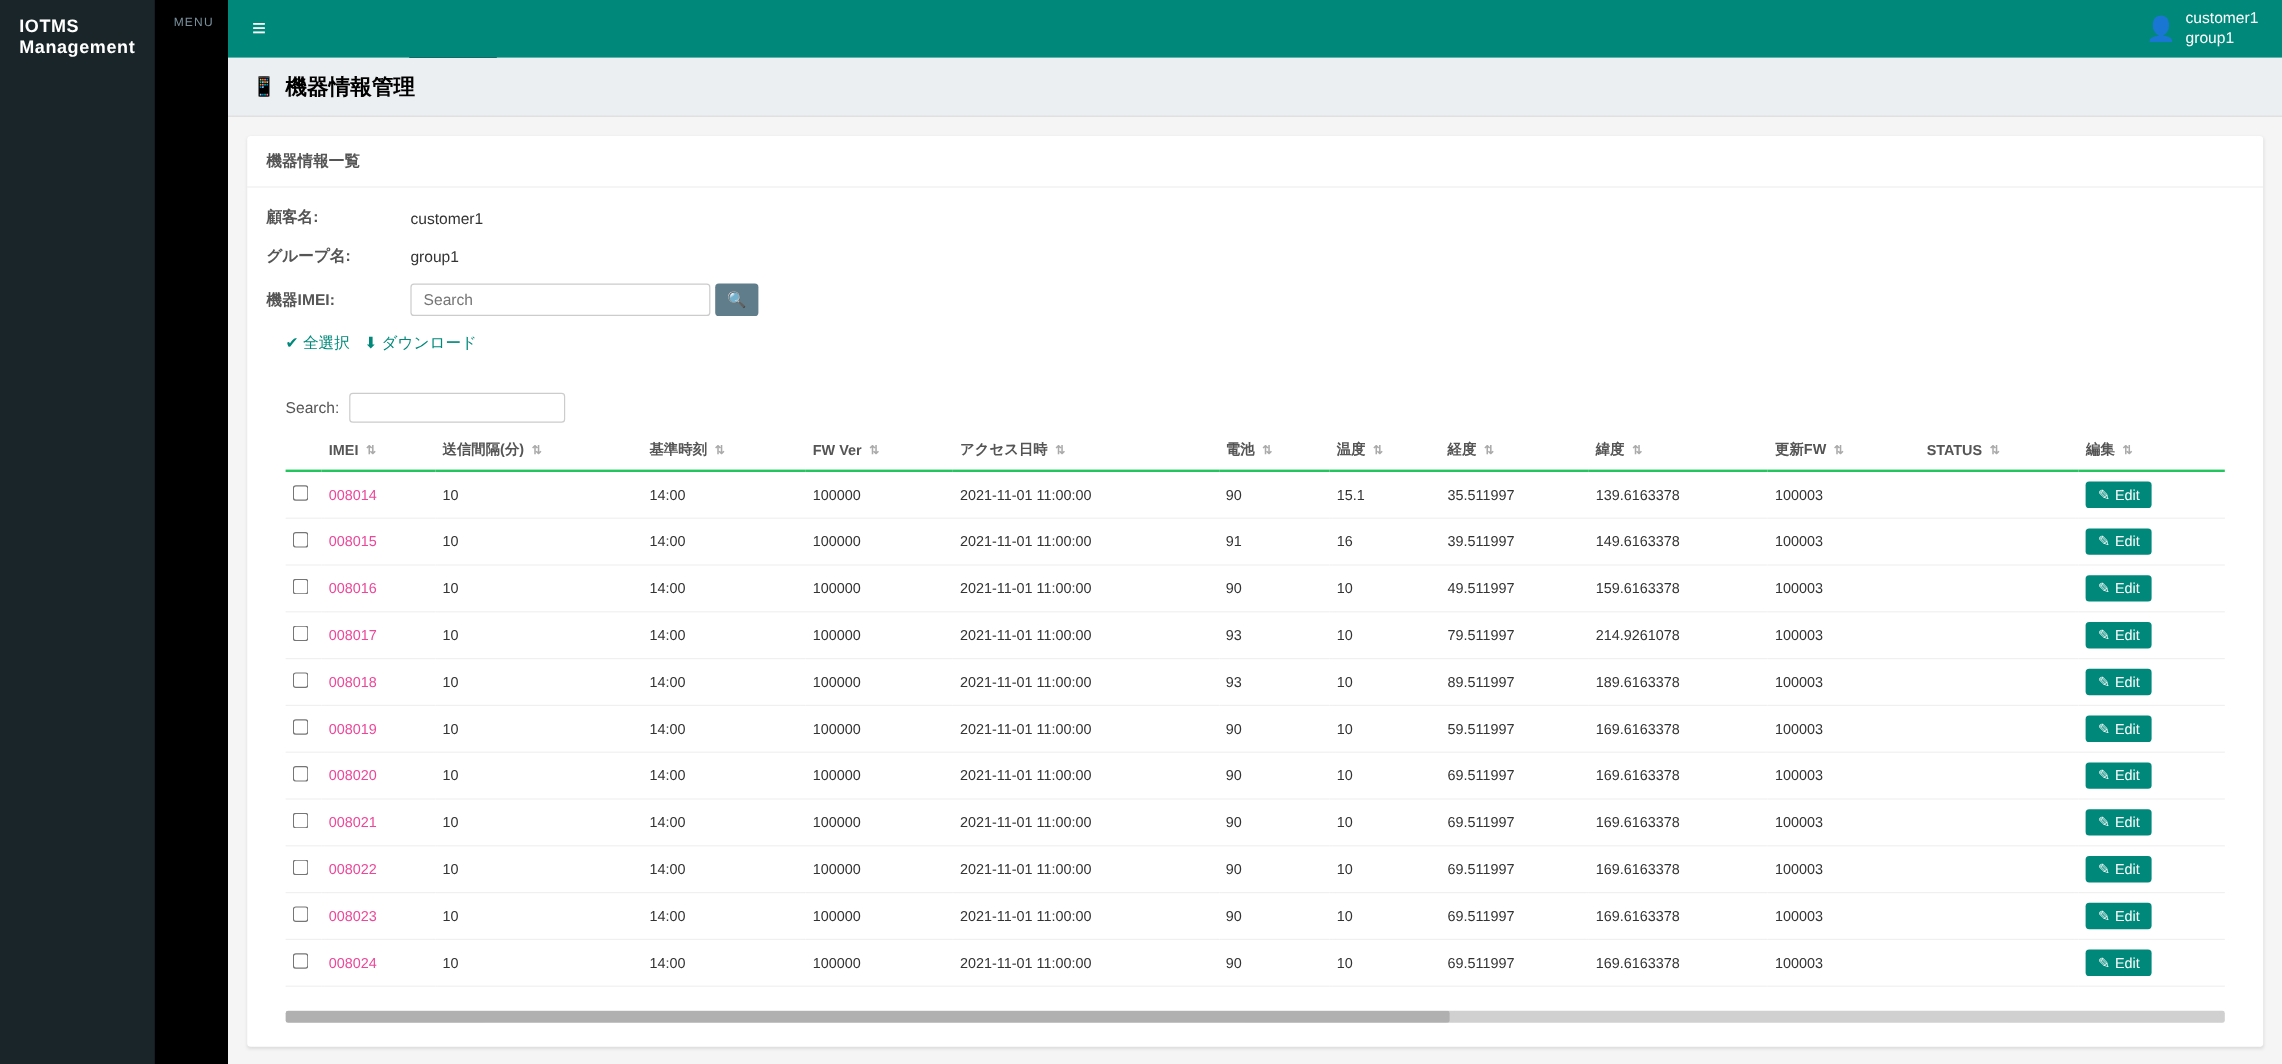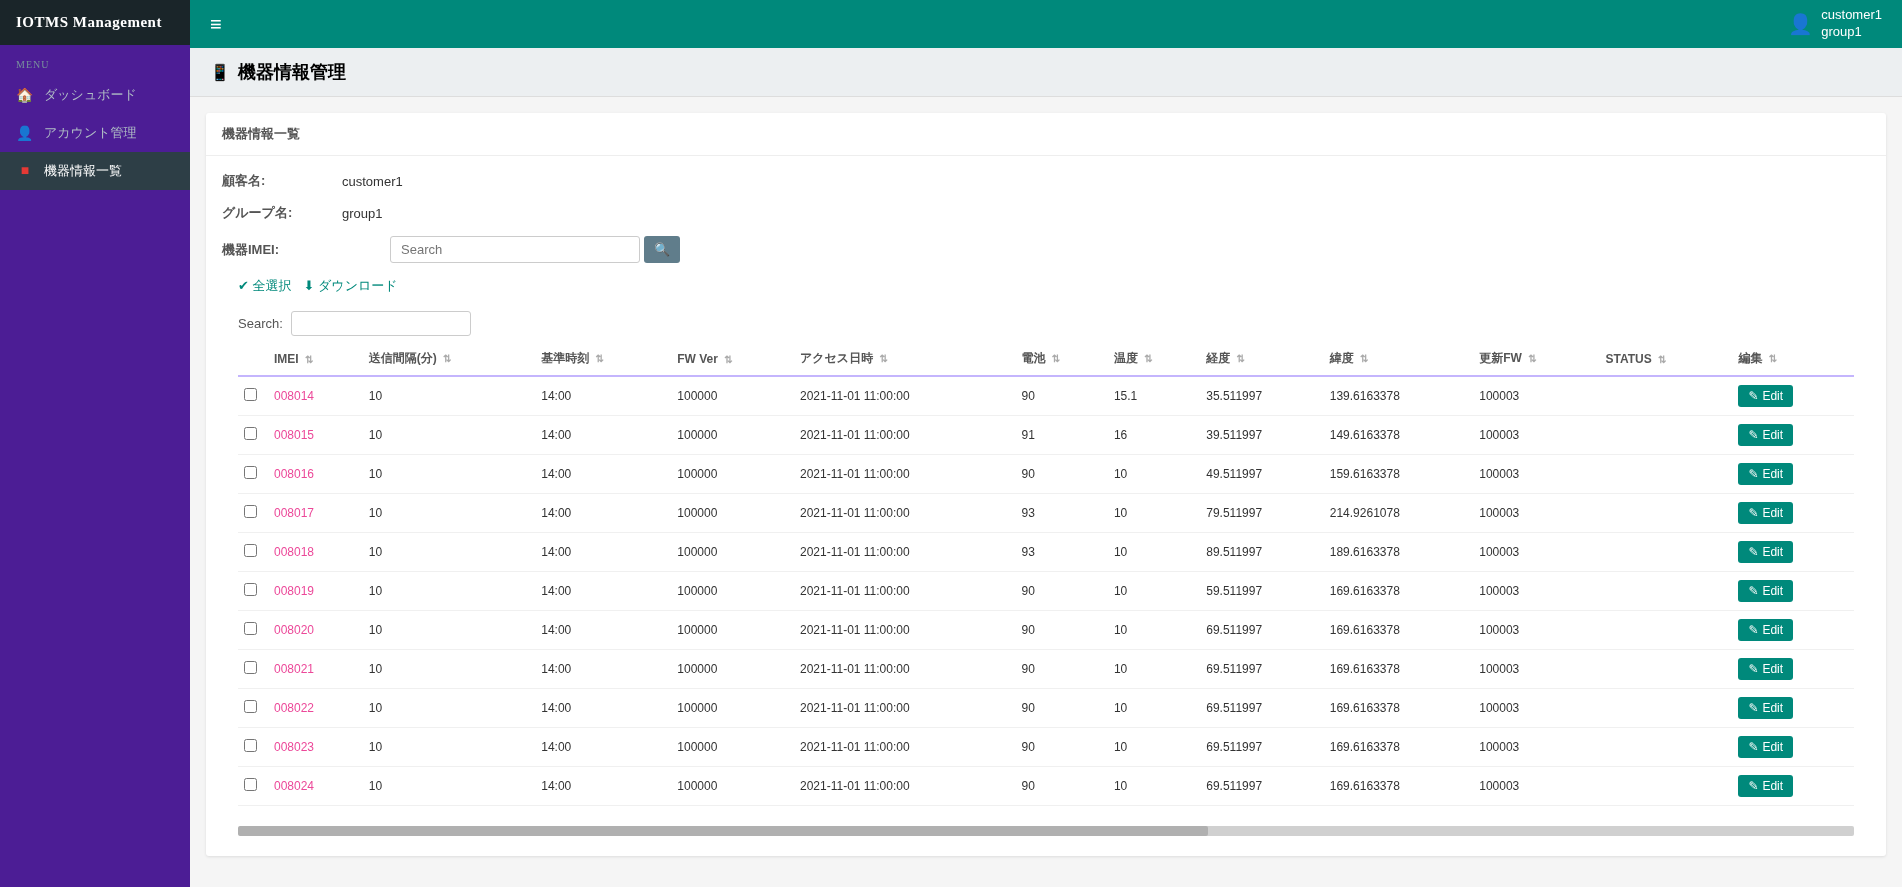--- a/index.html
+++ b/index.html
@@ -2,26 +2,25 @@
 <html><head>
   <meta charset="utf-8">
   <style>
     * { box-sizing: border-box; margin: 0; padding: 0; }
     body { font-family: Arial, sans-serif; font-size: 13px; background: #f5f5f5; display: flex; height: 100vh; overflow: hidden; }
 
     
     #sidebar {
       width: 190px;
       min-width: 190px;
-      background: #4c1d95;
+      background: #000000;
       color: #ccc;
       display: flex;
-      flex-direction: column;
+      flex-direction: row;
       height: 100vh;
-      font-family: Liberation Serif, serif;
     }
     #sidebar .logo {
       background: #1a2529;
       color: #fff;
       font-size: 15px;
       font-weight: bold;
       padding: 14px 16px;
       letter-spacing: 0.5px;
     }
     #sidebar .menu-label {
@@ -115,21 +114,20 @@
       font-weight: bold;
     }
     .form-value {
       font-size: 13px;
       color: #333;
     }
     .imei-input-group {
       display: flex;
       align-items: flex-end;
       gap: 4px;
-      margin-left: 48px;
     }
     .imei-input-group input {
       border: 1px solid #ccc;
       border-radius: 3px;
       padding: 5px 10px;
       font-size: 13px;
       width: 250px;
       outline: none;
     }
     .search-btn {
@@ -140,21 +138,21 @@
       padding: 6px 10px;
       cursor: pointer;
       font-size: 13px;
     }
 
     
     .action-row {
       display: flex;
       align-items: flex-start;
       gap: 12px;
-      margin-bottom: 10px;
+      margin-bottom: 26px;
       padding: 0 16px;
     }
     .btn-select-all {
       background: none;
       border: none;
       color: #00897b;
       cursor: pointer;
       font-size: 13px;
       display: flex;
       align-items: center;
@@ -193,21 +191,21 @@
       padding: 0 16px 16px;
     }
     table {
       width: 100%;
       border-collapse: collapse;
       font-size: 12px;
       min-width: 1300px;
     }
     thead tr {
       background: #fff;
-      border-bottom: 2px solid #c4b5fd;
+      border-bottom: 2px solid #22c55e;
     }
     th {
       padding: 8px 6px;
       text-align: left;
       color: #555;
       font-weight: bold;
       white-space: nowrap;
       border-bottom: 1px solid #ddd;
       user-select: none;
     }

